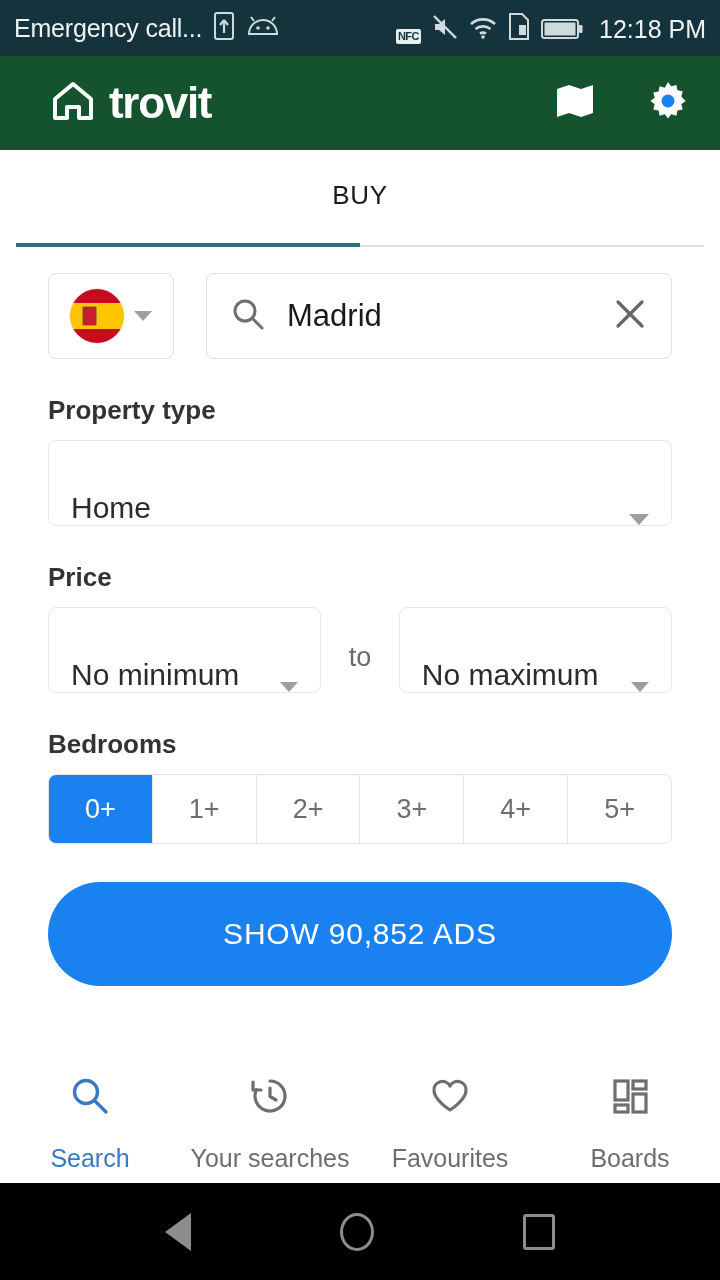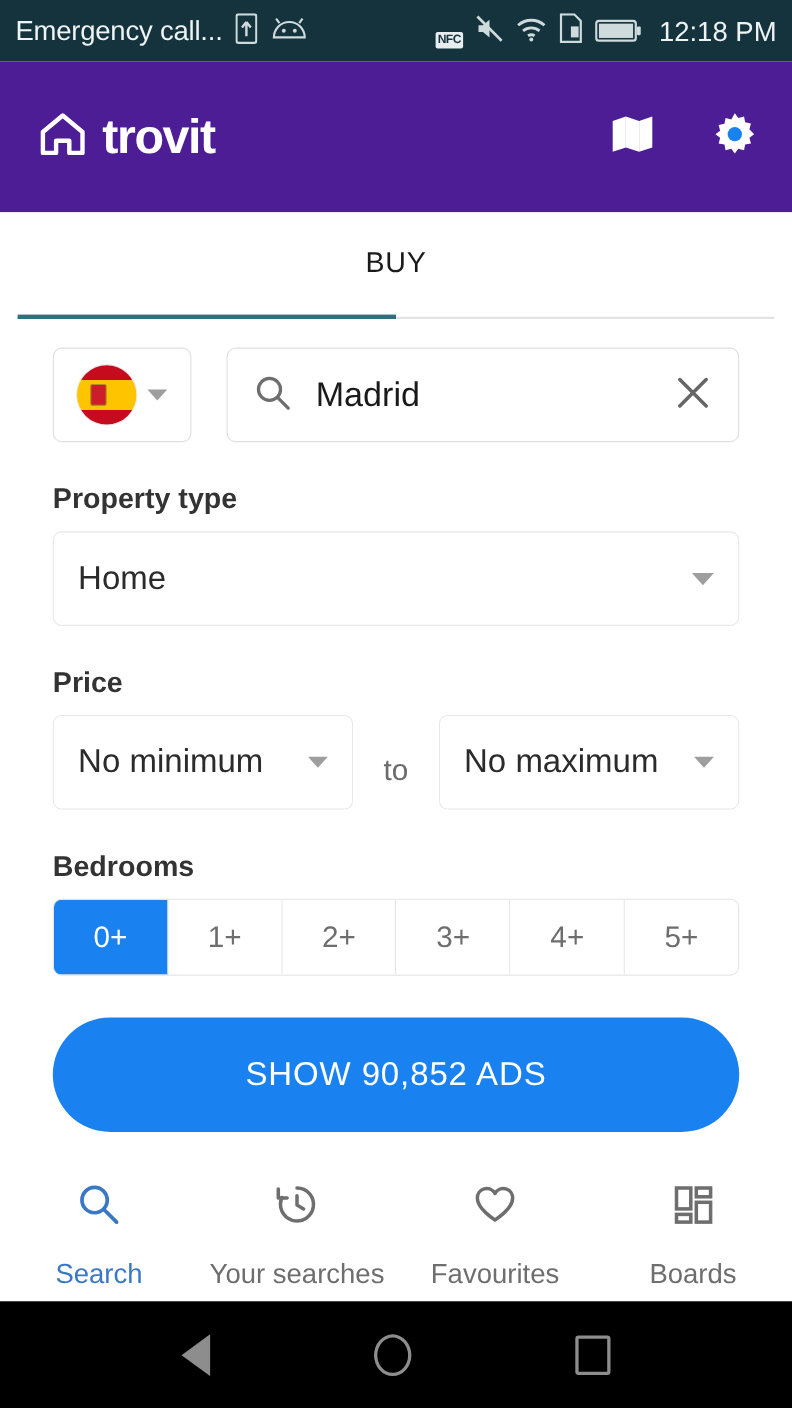--- a/index.html
+++ b/index.html
@@ -22,22 +22,22 @@
   .sb-right { display: flex; align-items: flex-end; gap: 11px; }
   .sb-time { font-size: 25px; color: #eef3f4; margin-left: 5px; white-space: nowrap; }
   .ico { display: block; }
   .nfc-badge {
     background: #e8eef0; color: #14333c; font-size: 11px; font-weight: bold;
     padding: 2px 2px; border-radius: 2px; line-height: 1; letter-spacing: -0.5px;
   }
 
   
   .appbar {
-    height: 137px; background: #4c1d95; display: flex; align-items: center;
-    padding: 0 30px 0 34px; flex: none;
+    height: 94px; background: #14532d; display: flex; align-items: center;
+    padding: 0 30px 0 50px; flex: none;
   }
   .brand { display: flex; align-items: center; gap: 13px; flex: 1; }
   .brand-name {
     color: #ffffff; font-size: 44px; font-weight: bold; letter-spacing: -1.3px;
     line-height: 1;
   }
   .appbar-actions { display: flex; align-items: center; gap: 50px; }
 
   
   .tabs { height: 97px; display: flex; position: relative; flex: none; background:#fff; }
@@ -72,21 +72,21 @@
   .search-box {
     flex: 1; height: 86px; border: 1px solid #e0e0e0; border-radius: 8px; background: #fff;
     display: flex; align-items: center; padding: 0 24px 0 24px; gap: 22px;
   }
   .search-value { flex: 1; font-size: 31px; color: #1a1a1a; }
 
   .field-label { font-size: 26px; font-weight: bold; color: #333333; margin: 36px 0 14px 0; }
 
   .select-box {
     height: 86px; border: 1px solid #e8e8e8; border-radius: 8px; background: #fff;
-    display: flex; align-items: center; justify-content: space-between;
+    display: flex; align-items: flex-end; justify-content: space-between;
     padding: 0 22px 0 22px;
   }
   .select-value { font-size: 30px; color: #2b2b2b; }
 
   .price-row { display: flex; align-items: center; gap: 0; }
   .price-row .select-box { width: 274px; }
   .price-sep { width: 78px; text-align: center; font-size: 27px; color: #6b6b6b; margin-top: 15px; }
 
   .segments { display: flex; border: 1px solid #e3e3e3; border-radius: 8px; overflow: hidden; }
   .segment {

